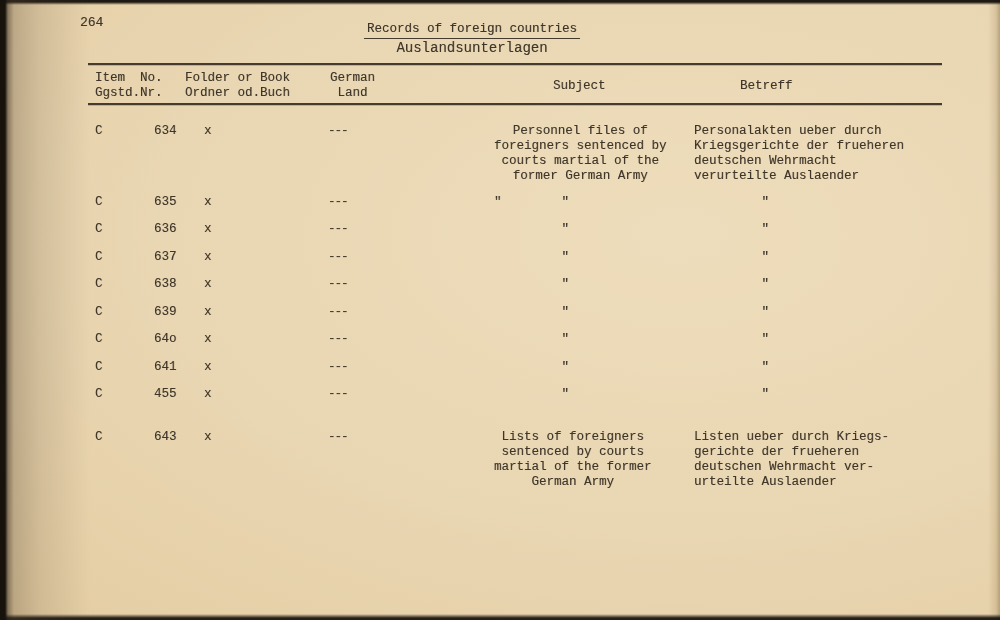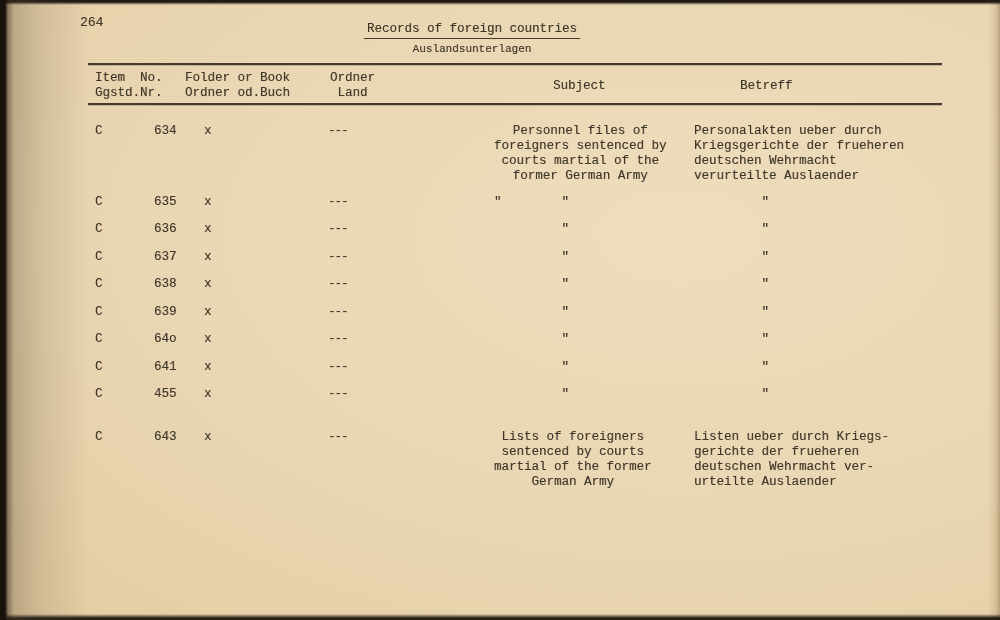--- a/index.html
+++ b/index.html
@@ -32,21 +32,21 @@
   .title {
     display: inline-block;
     font-size: 12.5px;
     line-height: 15px;
     padding: 0 3px 1px 3px;
     border-bottom: 1.6px solid #443a2d;
     white-space: pre;
     text-shadow: 0.4px 0.4px 0 rgba(63,54,42,0.4);
   }
   .subtitle {
-    font-size: 11px; line-height: 15px; white-space: pre;
+    font-size: 14px; line-height: 15px; white-space: pre;
     text-shadow: 0.4px 0.4px 0 rgba(63,54,42,0.35);
   }
   .rule {
     position: absolute;
     left: 88px; width: 854px; height: 2px;
     background: #453b2e;
     box-shadow: 0 1px 0 rgba(69,59,46,0.25);
   }
   .row { position: absolute; left: 0; width: 1000px; }
   .cell { position: absolute; top: 0; font-size: 12.5px; line-height: 15px; white-space: pre; text-shadow: 0.4px 0.4px 0 rgba(63,54,42,0.35); }
@@ -67,21 +67,21 @@
   <div class="title-wrap">
     <span class="title">Records of foreign countries</span><br>
     <span class="subtitle">Auslandsunterlagen</span>
   </div>
 
   <div class="rule" style="top:63px;"></div>
 
   <div class="row" style="top:71px;">
     <span class="cell c-item"><span>Item  No.</span><br><span>Ggstd.Nr.</span></span>
     <span class="cell" style="left:185px;"><span>Folder or Book</span><br><span>Ordner od.Buch</span></span>
-    <span class="cell" style="left:330px;"><span>Ordner</span><br><span> Land</span></span>
+    <span class="cell" style="left:330px;"><span>German</span><br><span> Land</span></span>
     <span class="cell" style="left:553px; top:8px;">Subject</span>
     <span class="cell" style="left:740px; top:8px;">Betreff</span>
   </div>
 
   <div class="rule" style="top:103px;"></div>
 
   <div class="row" style="top:124px;">
     <span class="cell c-item">C</span>
     <span class="cell c-no">634</span>
     <span class="cell c-folder">x</span>

